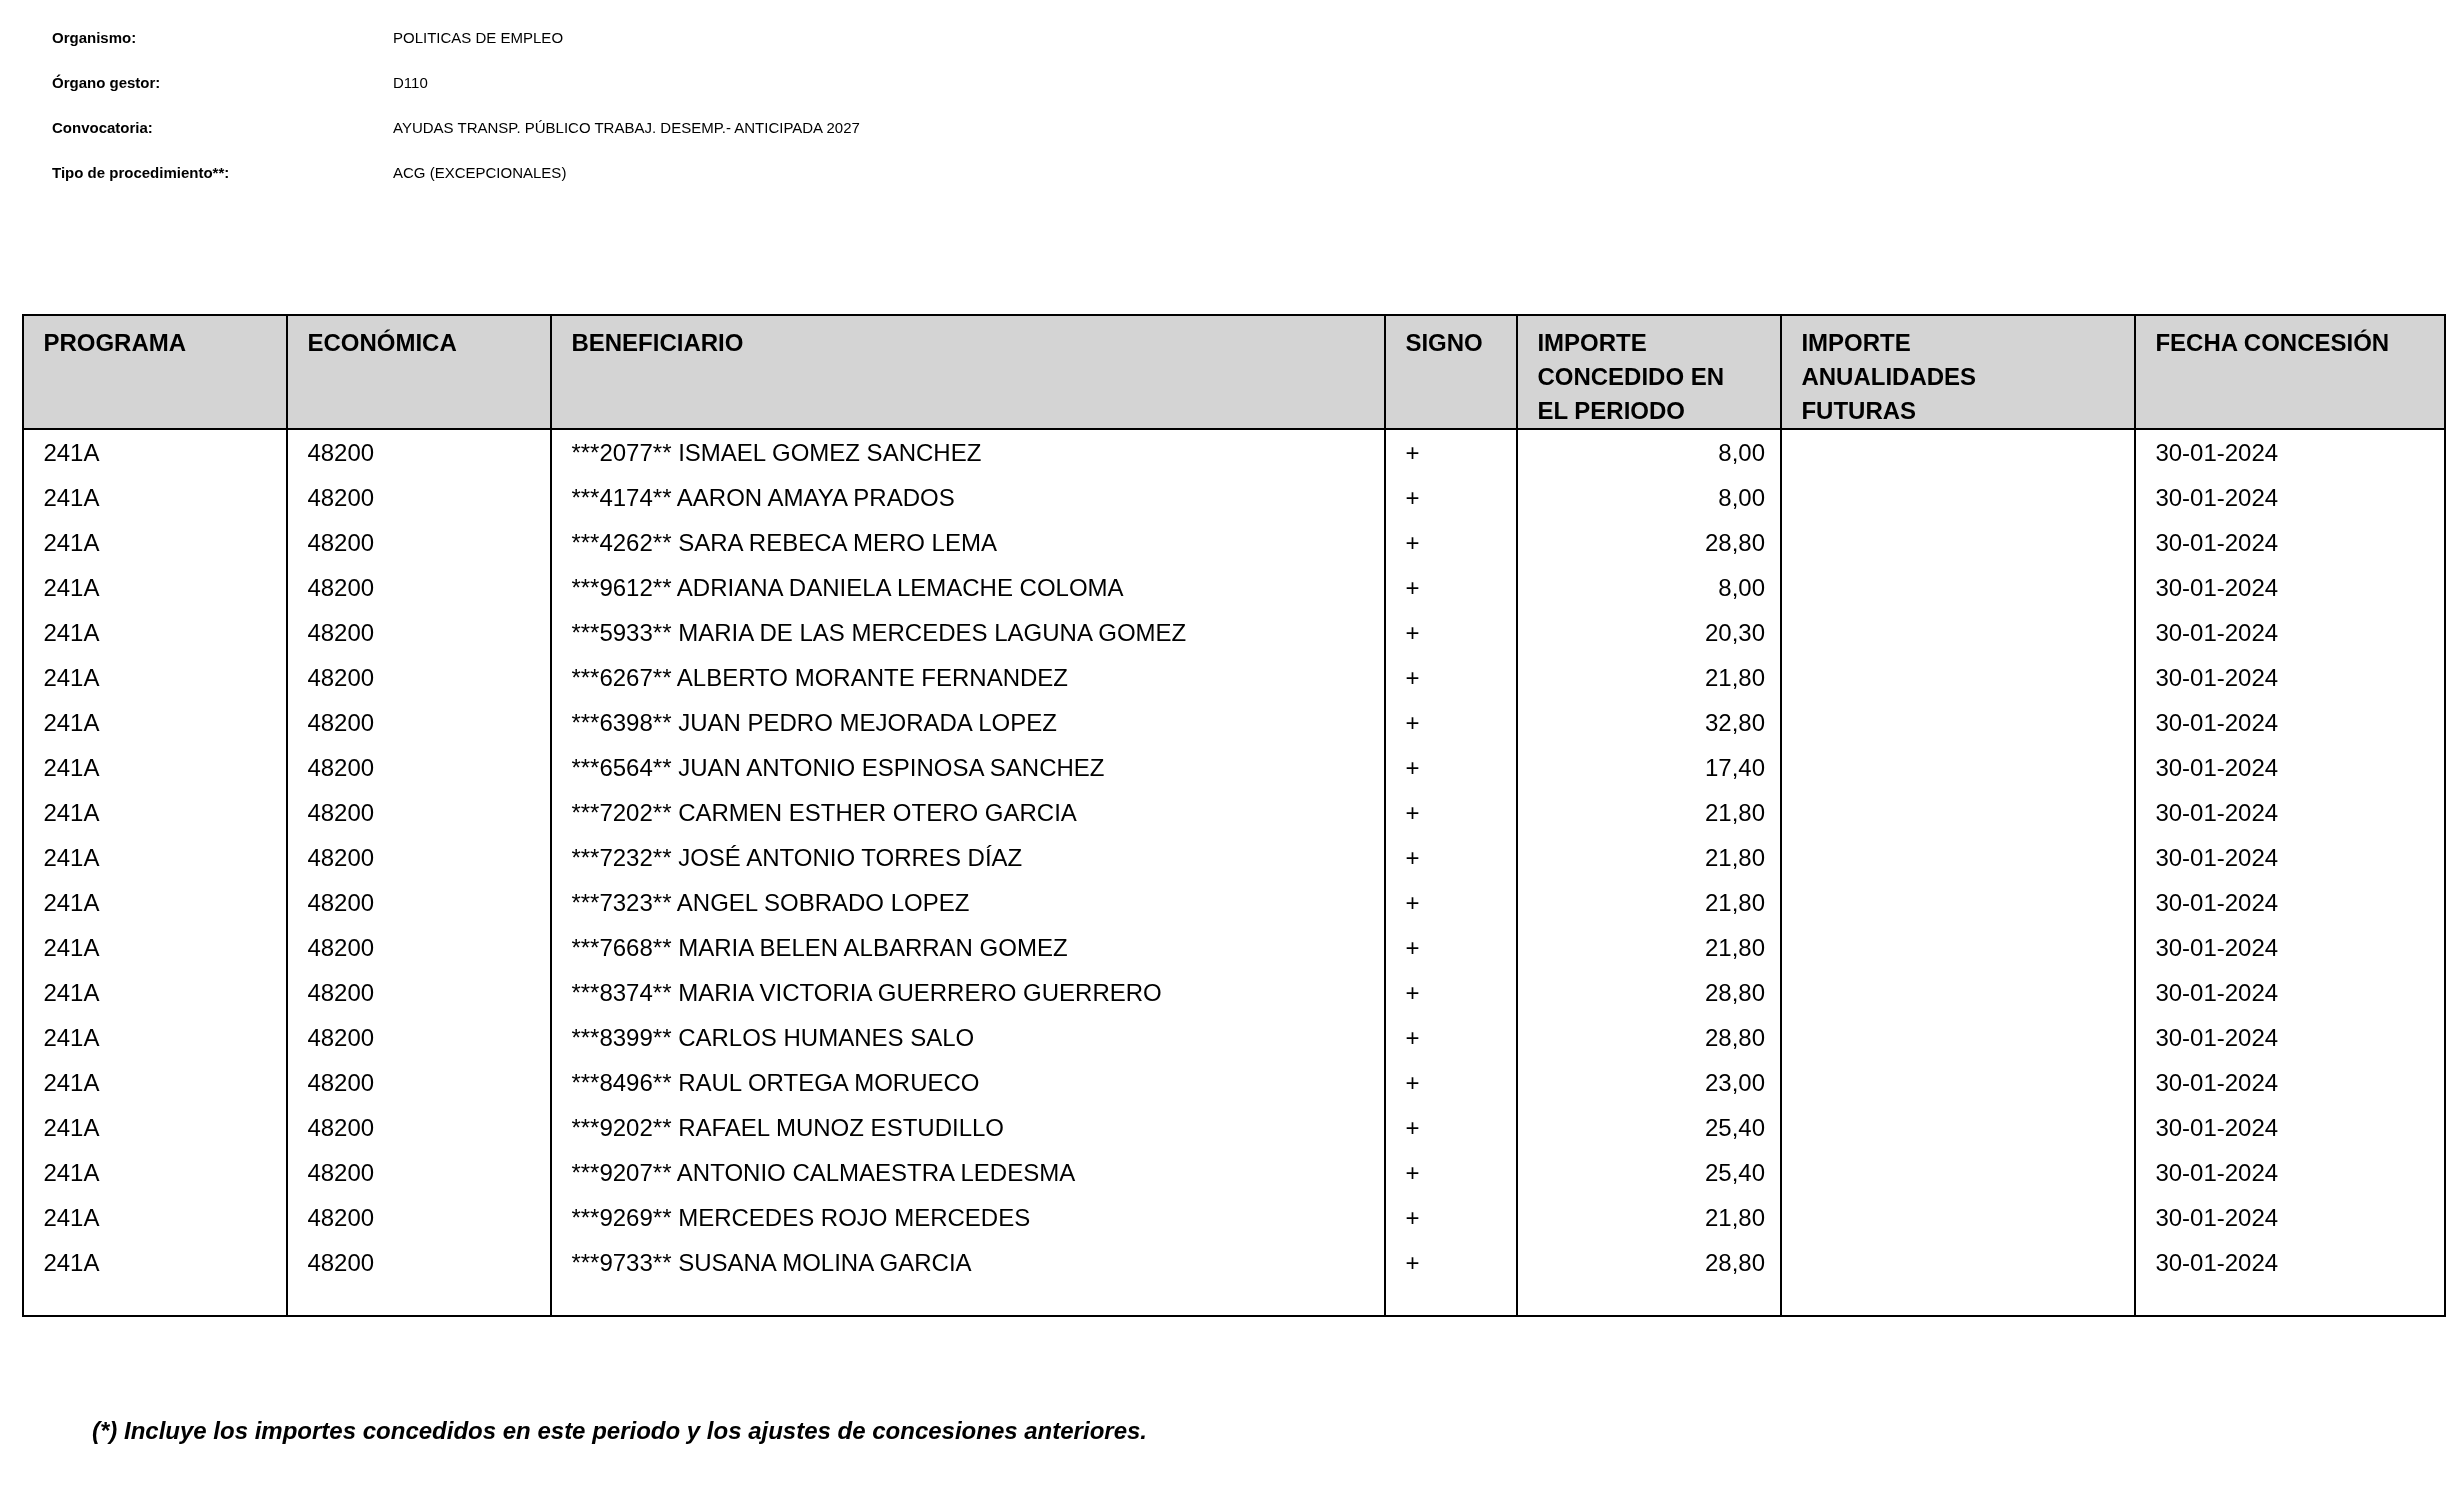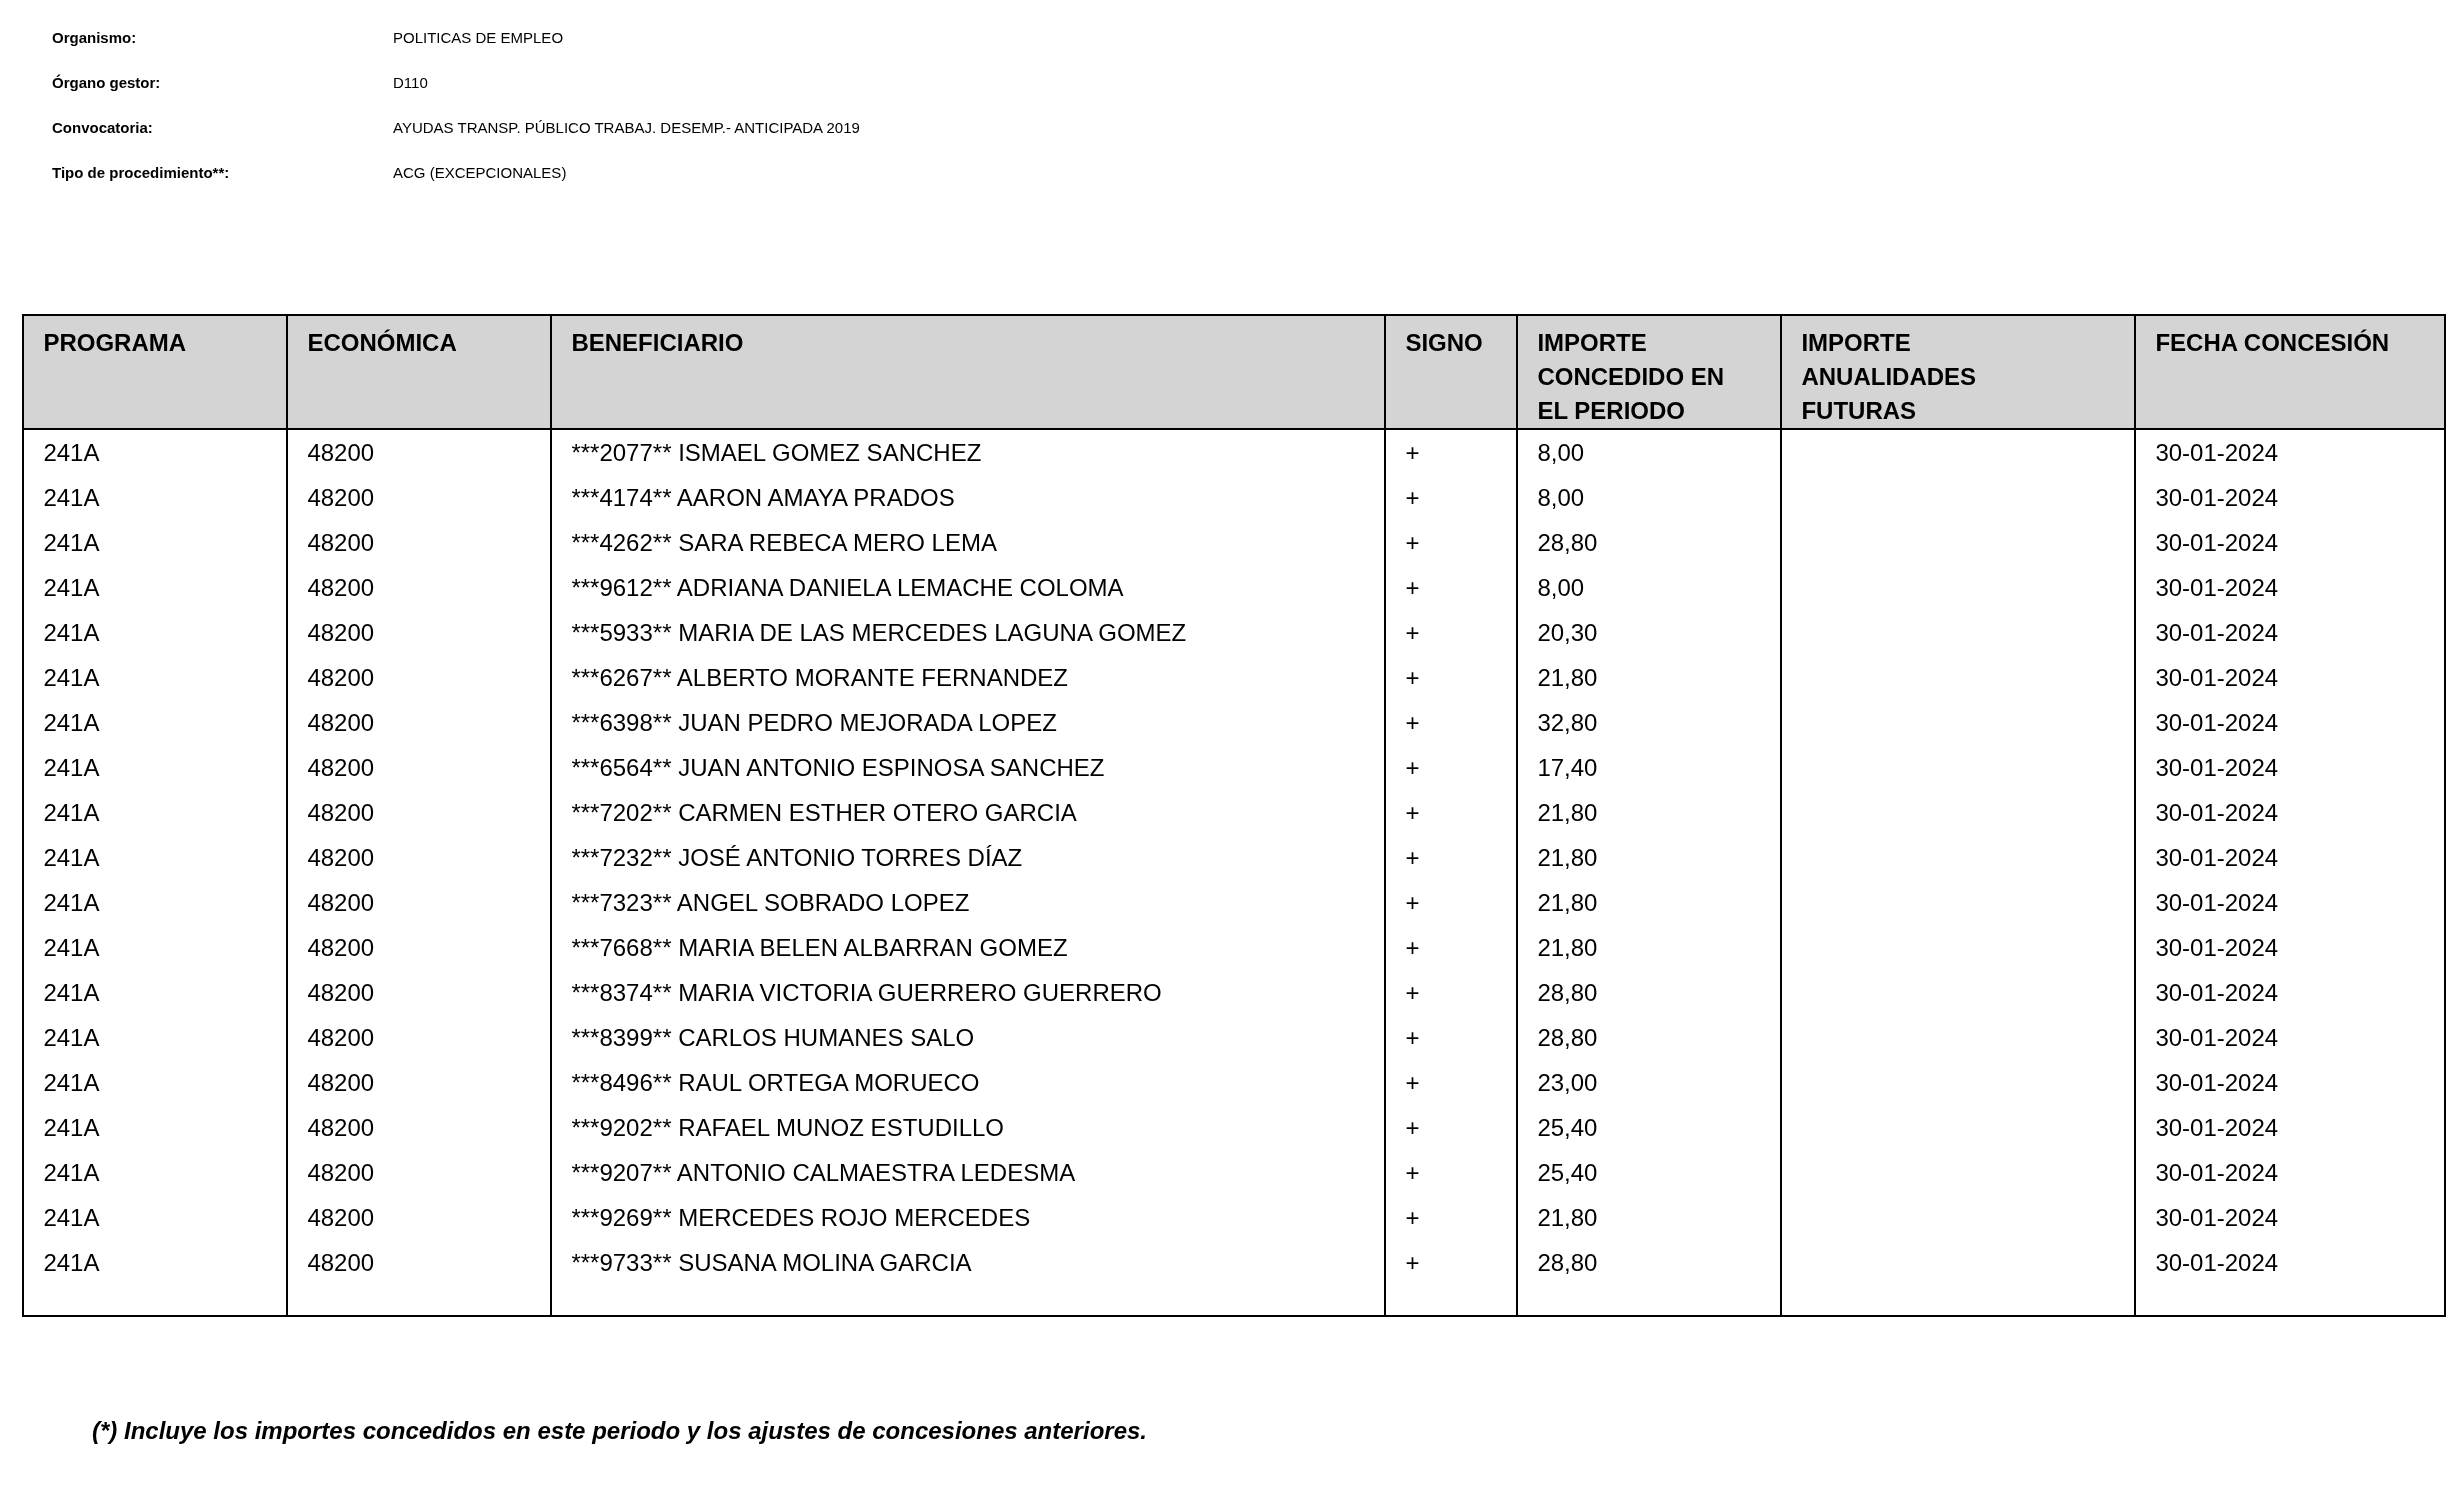--- a/index.html
+++ b/index.html
@@ -64,21 +64,21 @@
     border-left: 2.2px solid #000000;
     border-right: 2.2px solid #000000;
     font-size: 24px;
     height: 45px;
     line-height: 45px;
     padding: 0 15px 0 19.4px;
     vertical-align: top;
     white-space: nowrap;
     overflow: hidden;
   }
-  table.grant-table td.col-importe_concedido { }
+  table.grant-table td.col-importe_concedido { text-align: right; }
   table.grant-table td.spacer { height: 31px; }
 
   
   .footnotes {
     position: absolute;
     top: 1413px;
     left: 92px;
     text-align: right;
   }
   .footnote {
@@ -98,21 +98,21 @@
     <div class="meta-row">
       <span class="meta-label">Organismo:</span>
       <span class="meta-value">POLITICAS DE EMPLEO</span>
     </div>
     <div class="meta-row">
       <span class="meta-label">Órgano gestor:</span>
       <span class="meta-value">D110</span>
     </div>
     <div class="meta-row">
       <span class="meta-label">Convocatoria:</span>
-      <span class="meta-value">AYUDAS TRANSP. PÚBLICO TRABAJ. DESEMP.- ANTICIPADA 2019</span>
+      <span class="meta-value">AYUDAS TRANSP. PÚBLICO TRABAJ. DESEMP.- ANTICIPADA 2027</span>
     </div>
     <div class="meta-row">
       <span class="meta-label">Tipo de procedimiento**:</span>
       <span class="meta-value">ACG (EXCEPCIONALES)</span>
     </div>
   </div>
 
   <div class="table-wrap">
     <table class="grant-table">
       <colgroup>

